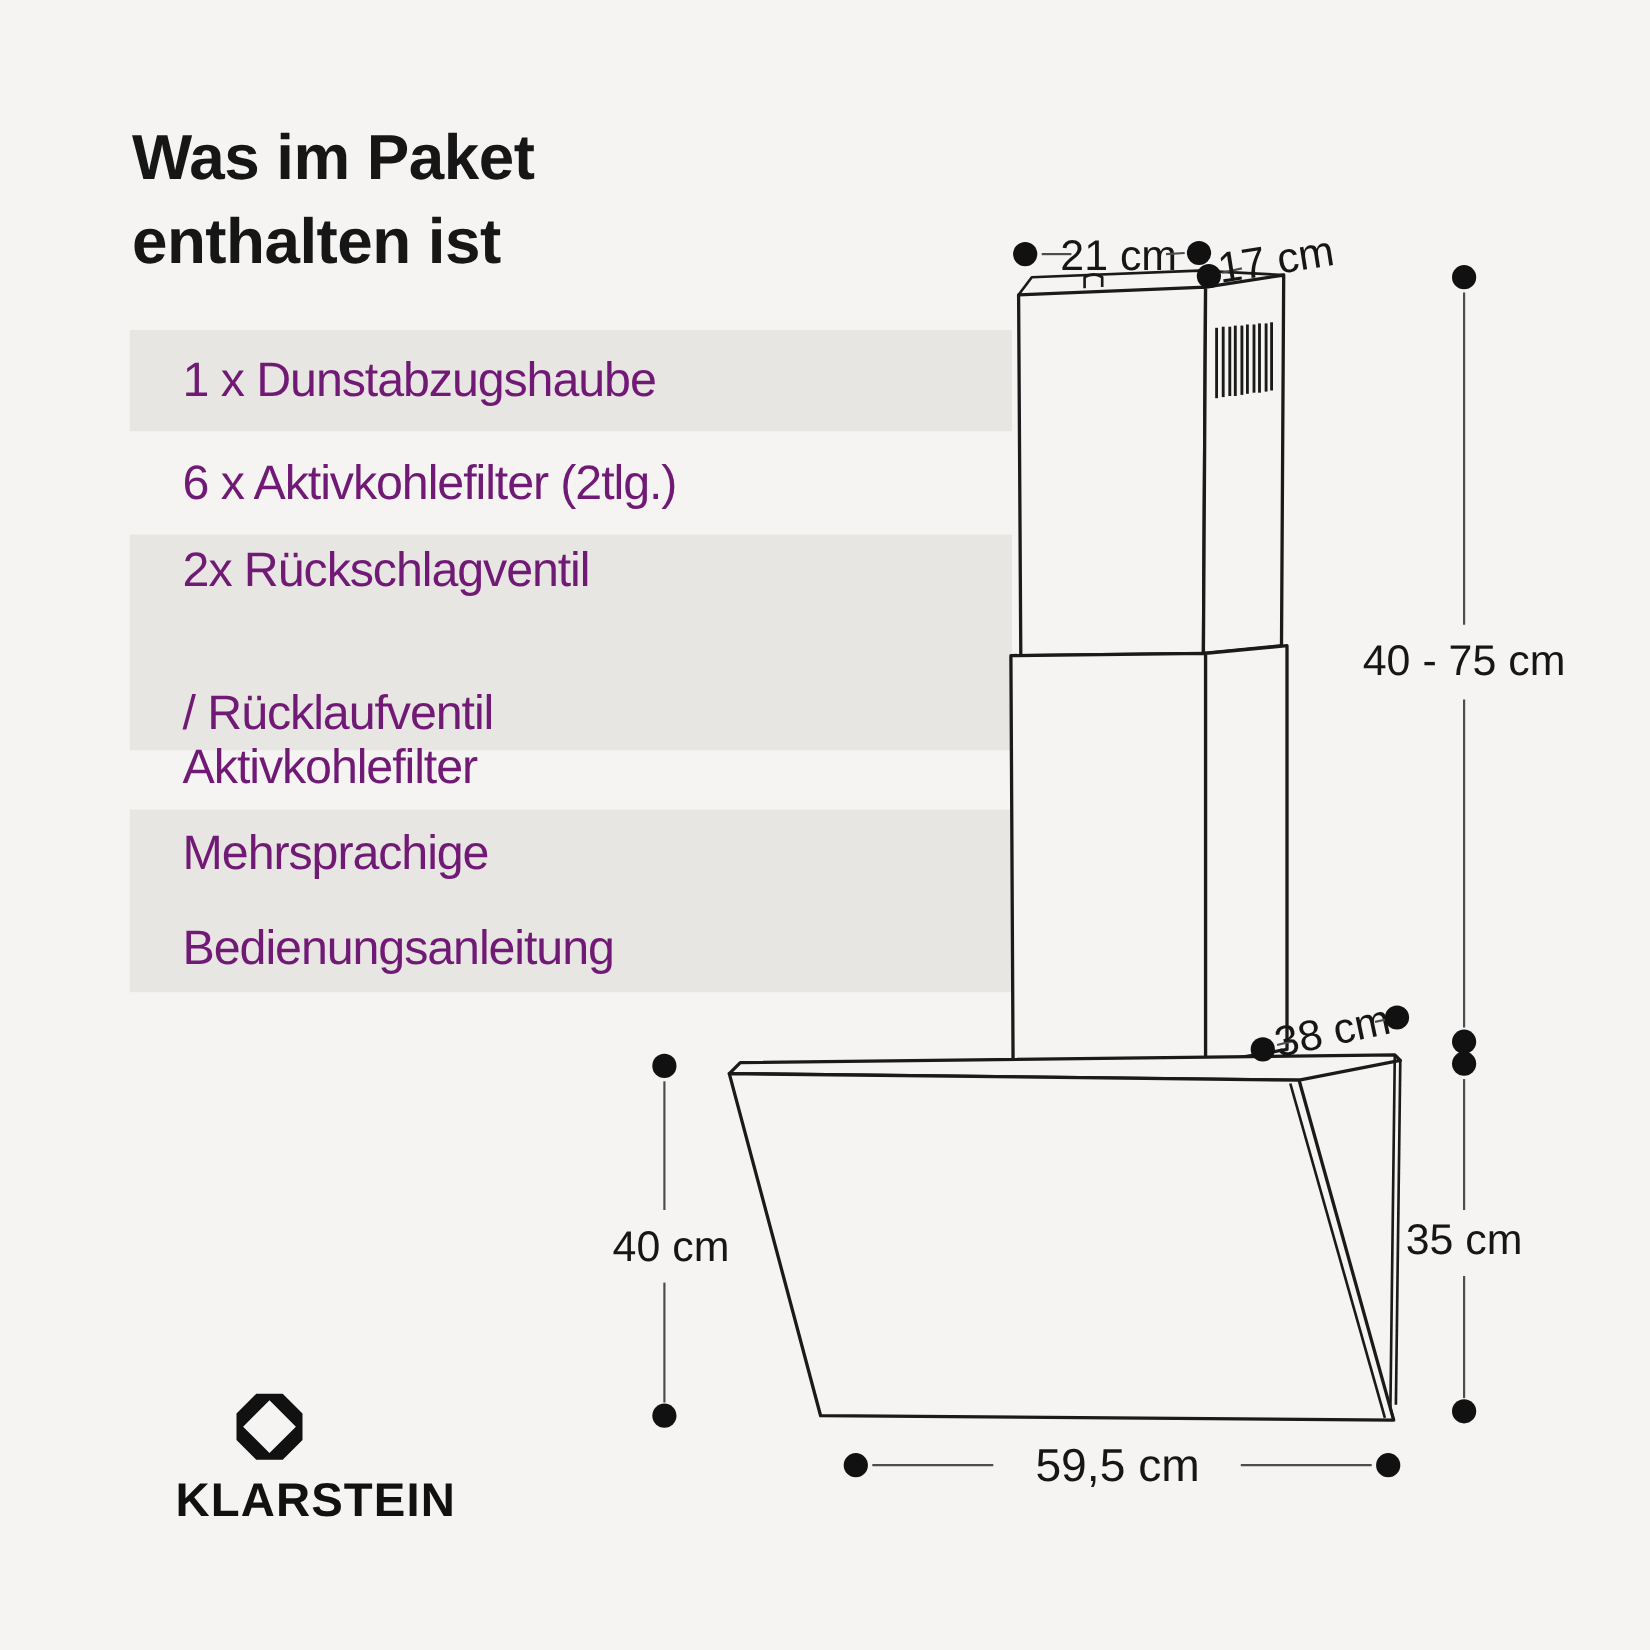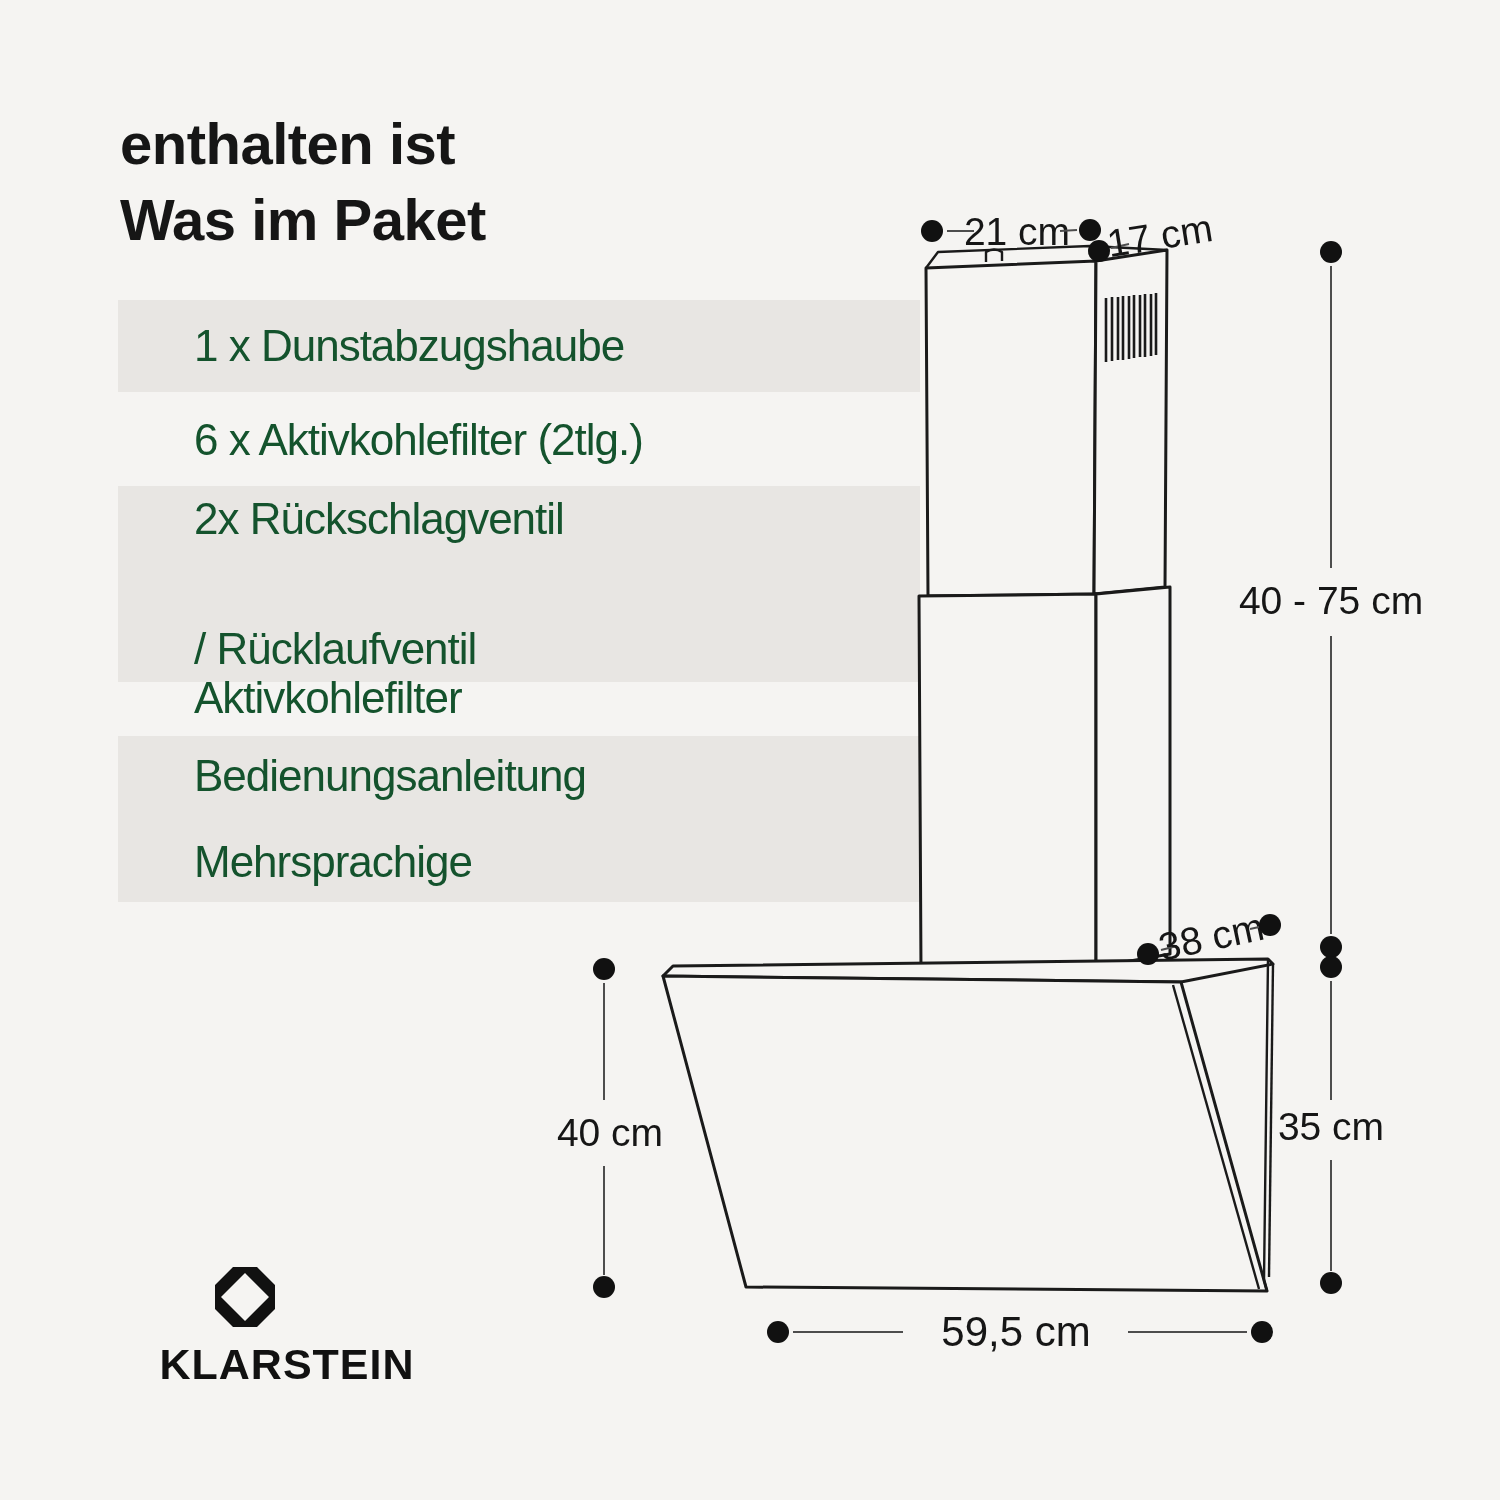--- a/index.html
+++ b/index.html
@@ -8,24 +8,24 @@
     background:#f5f4f2;overflow:hidden;
     font-family:"Liberation Sans",sans-serif;color:#1a1a1a;
   }
   .title{
     position:absolute;left:120px;top:106px;
     font-size:58px;line-height:76px;font-weight:bold;
     letter-spacing:-0.5px;color:#161616;
   }
   .pkg-row{
     position:absolute;left:118px;width:802px;
-    box-sizing:border-box;padding-left:76px;
+    box-sizing:border-box;padding-left:48px;
     display:flex;flex-direction:column;justify-content:center;
     font-size:44px;line-height:86px;letter-spacing:-1px;
-    font-weight:400;color:#14532d;white-space:nowrap;
+    font-weight:400;color:#701a75;white-space:nowrap;
   }
   .pkg-row.hl{background:#e8e6e3;}
   .r1{top:300px;height:92px;}
   .r2{top:394px;height:92px;}
   .r3{top:486px;height:196px;gap:44px;}
   .r4{top:660px;height:76px;}
   .r5{top:736px;height:166px;}
   .brand-icon{position:absolute;left:214px;top:1266px;width:62px;height:62px;}
   .brand-text{
     position:absolute;left:118px;top:1340px;width:264px;
@@ -43,40 +43,40 @@
     text-anchor:middle;letter-spacing:0px;
   }
   .dimtext.big{font-size:42px;}
 </style>
 </head>
 <body>
 
 <div class="canvas">
 
   <div class="title">
+    <div>Was im Paket</div>
     <div>enthalten ist</div>
-    <div>Was im Paket</div>
   </div>
 
   <div class="pkg-row hl r1">
     <span>1 x Dunstabzugshaube</span>
   </div>
   <div class="pkg-row r2">
     <span>6 x Aktivkohlefilter (2tlg.)</span>
   </div>
   <div class="pkg-row hl r3">
     <span>2x Rückschlagventil</span>
     <span>/ Rücklaufventil</span>
   </div>
   <div class="pkg-row r4">
     <span>Aktivkohlefilter</span>
   </div>
   <div class="pkg-row hl r5">
+    <span>Mehrsprachige</span>
     <span>Bedienungsanleitung</span>
-    <span>Mehrsprachige</span>
   </div>
 
   <svg class="brand-icon" viewBox="0 0 62 62" aria-hidden="true">
     <path d="M19,1 H43 L61,19 V43 L43,61 H19 L1,43 V19 Z M31,7 L55,31 L31,55 L7,31 Z" fill="#111" fill-rule="evenodd"></path>
   </svg>
   <div class="brand-text">KLARSTEIN</div>
 
   <svg class="draw" width="1500" height="1500" viewBox="0 0 1500 1500">
 
     <g>

